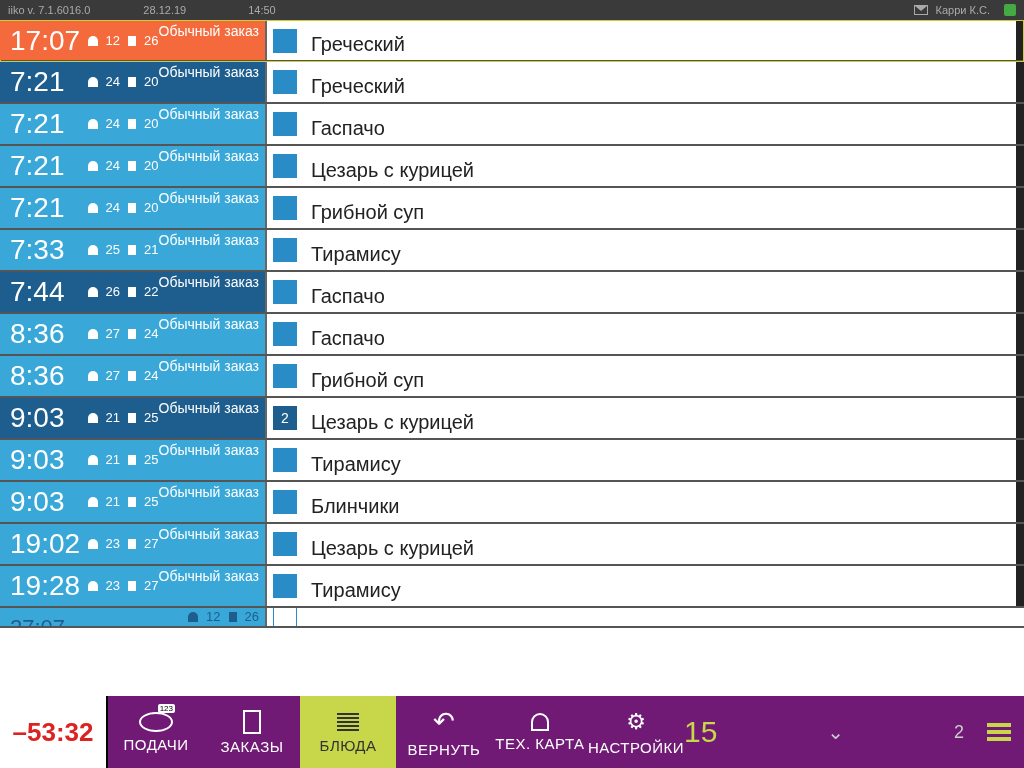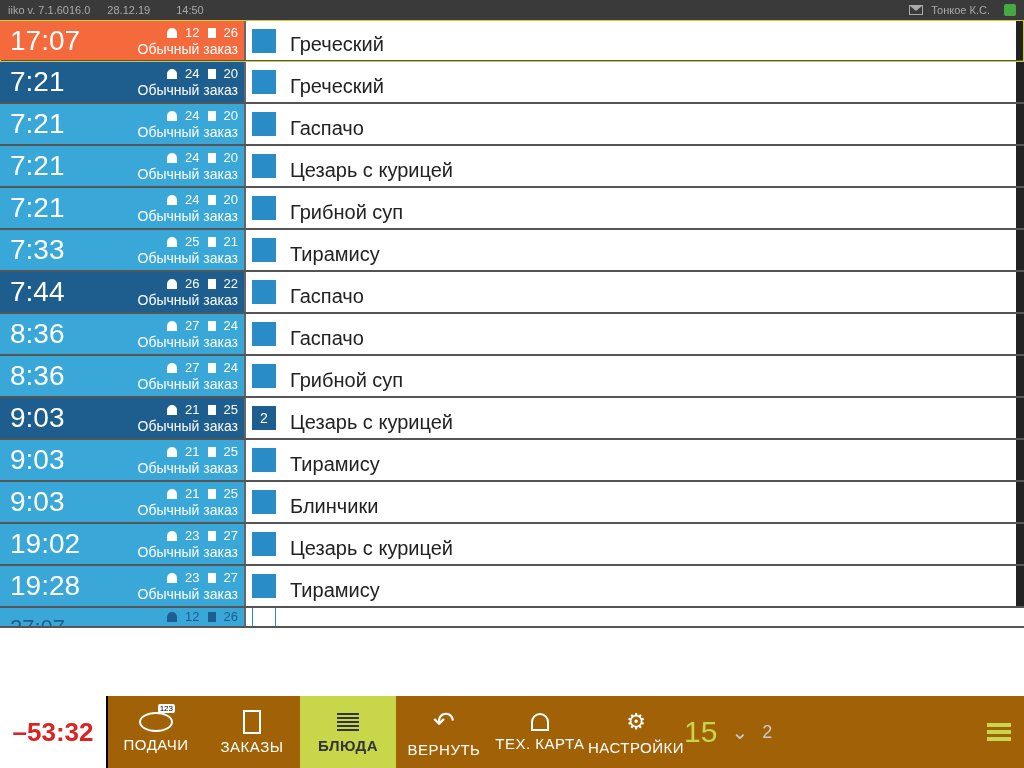--- a/index.html
+++ b/index.html
@@ -1,52 +1,52 @@
 <!DOCTYPE html>
 <html><head>
 <meta charset="utf-8">
 <style>
 * { margin: 0; padding: 0; box-sizing: border-box; font-family: Arial, sans-serif; }
 html, body { width: 1024px; height: 768px; overflow: hidden; background: #fff; }
-.topbar { height: 20px; background: #3a3a3a; color: #aaa; font-size: 11px; display: flex; align-items: center; padding: 0 8px; }
+.topbar { height: 20px; background: #3a3a3a; color: #aaa; font-size: 11px; display: flex; align-items: center; padding: 0 8px; gap: 36px; }
 .topbar .right { margin-left: auto; display: flex; align-items: center; gap: 8px; }
 .topbar .dot { width: 12px; height: 12px; background: #4a4; border-radius: 2px; margin-left: 6px; }
 .envelope { width: 14px; height: 10px; border: 1px solid #aaa; position: relative; }
 .envelope:before { content: ''; position: absolute; top: 0; left: 0; right: 0; height: 0; border-left: 6px solid transparent; border-right: 6px solid transparent; border-top: 5px solid #aaa; }
 
 .rows { height: 676px; overflow: hidden; }
 .row { display: flex; height: 42px; border-bottom: 2px solid #555; }
 .row:first-child { border-top: 1px solid #999; }
 
-.timecell { width: 246px; display: flex; padding: 2px 6px 2px 10px; color: #fff; position: relative; border-right: 2px solid #666; }
+.timecell { width: 267px; display: flex; padding: 2px 6px 2px 10px; color: #fff; position: relative; border-right: 2px solid #666; }
 .timecell .time { font-size: 28px; font-weight: 400; line-height: 36px; }
-.timecell .meta { margin-left: auto; text-align: right; display: flex; flex-direction: column; justify-content: center; font-size: 13px; line-height: 16px; }
+.timecell .meta { margin-left: auto; text-align: right; display: flex; flex-direction: row; justify-content: center; font-size: 13px; line-height: 16px; }
 .timecell .icons { display: flex; gap: 8px; justify-content: flex-end; align-items: center; }
 .timecell .ordtype { font-size: 14px; }
 
 .bg-orange { background: #f46a3c; }
 .bg-darkblue { background: #1d5e8e; }
 .bg-lightblue { background: #39a8d8; }
 
 .dishcell { flex: 1; display: flex; align-items: center; background: #fff; }
 .qtybox { width: 24px; height: 24px; margin-left: 6px; background: #2a8cc7; display: flex; align-items: center; justify-content: center; color: #fff; font-size: 14px; }
 .qtybox.dark { background: #1d5e8e; }
 .qtybox.empty { border: 1px solid #2a8cc7; background: #fff; }
 .dishname { margin-left: 14px; font-size: 20px; color: #222; margin-top: 8px; }
 .modifiers { margin-left: 20px; font-size: 17px; font-style: italic; color: #555; white-space: nowrap; overflow: hidden; text-overflow: ellipsis; flex: 1; }
 .endbar { width: 8px; height: 100%; background: #222; margin-left: auto; }
 .endbar.blue { background: #2040ff; }
 .rowsel { outline: 1px solid #cc3; outline-offset: -1px; }
 
-.bottombar { height: 72px; display: flex; background: #a16207; color: #fff; }
+.bottombar { height: 72px; display: flex; background: #701a75; color: #fff; }
 .clockbox { width: 108px; background: #fff; color: #d22; font-size: 26px; font-weight: bold; display: flex; align-items: center; justify-content: center; border-right: 2px solid #000; }
 .btncol { width: 96px; display: flex; flex-direction: column; align-items: center; justify-content: center; gap: 4px; cursor: pointer; }
-.btncol.active { background: #c8d64a; color: #333; font-weight: bold; }
+.btncol.active { background: #c8d64a; color: #333; }
 .btncol .lbl { font-size: 15px; letter-spacing: 0.5px; }
-.countbox { flex: 1; display: flex; align-items: center; justify-content: flex-start; gap: 14px; padding-right: 10px; }
+.countbox { flex: 1; display: flex; align-items: center; justify-content: space-between; gap: 6px; padding-right: 10px; }
 .countbox .big { font-size: 30px; color: #c8d64a; }
 .countbox .chev { font-size: 20px; color: #ccc; }
 .countbox .small { font-size: 18px; color: #ccc; }
 .menubars { width: 50px; display: flex; align-items: center; justify-content: center; }
 .hamb div { width: 24px; height: 4px; background: #c8d64a; margin: 3px 0; }
 
 .icon-bell, .icon-flag { display: inline-block; width: 10px; height: 10px; background: #fff; }
 .icon-bell { border-radius: 50% 50% 0 0; }
 .icon-flag { width: 8px; height: 10px; }
 
@@ -61,21 +61,21 @@
 </style>
 </head>
 <body>
 
 <div class="topbar">
   <span>iiko  v. 7.1.6016.0</span>
   <span style="margin-left:17px">28.12.19</span>
   <span style="margin-left:26px">14:50</span>
   <div class="right">
     <span class="envelope"></span>
-    <span>Тонкое К.С.</span>
+    <span>Карри К.С.</span>
     <span class="dot"></span>
   </div>
 </div>
 
 <div class="rows" id="rows">
     <div class="row rowsel">
     <div class="timecell bg-orange">
       <div class="time">17:07</div>
       <div class="meta">
         <div class="icons">

